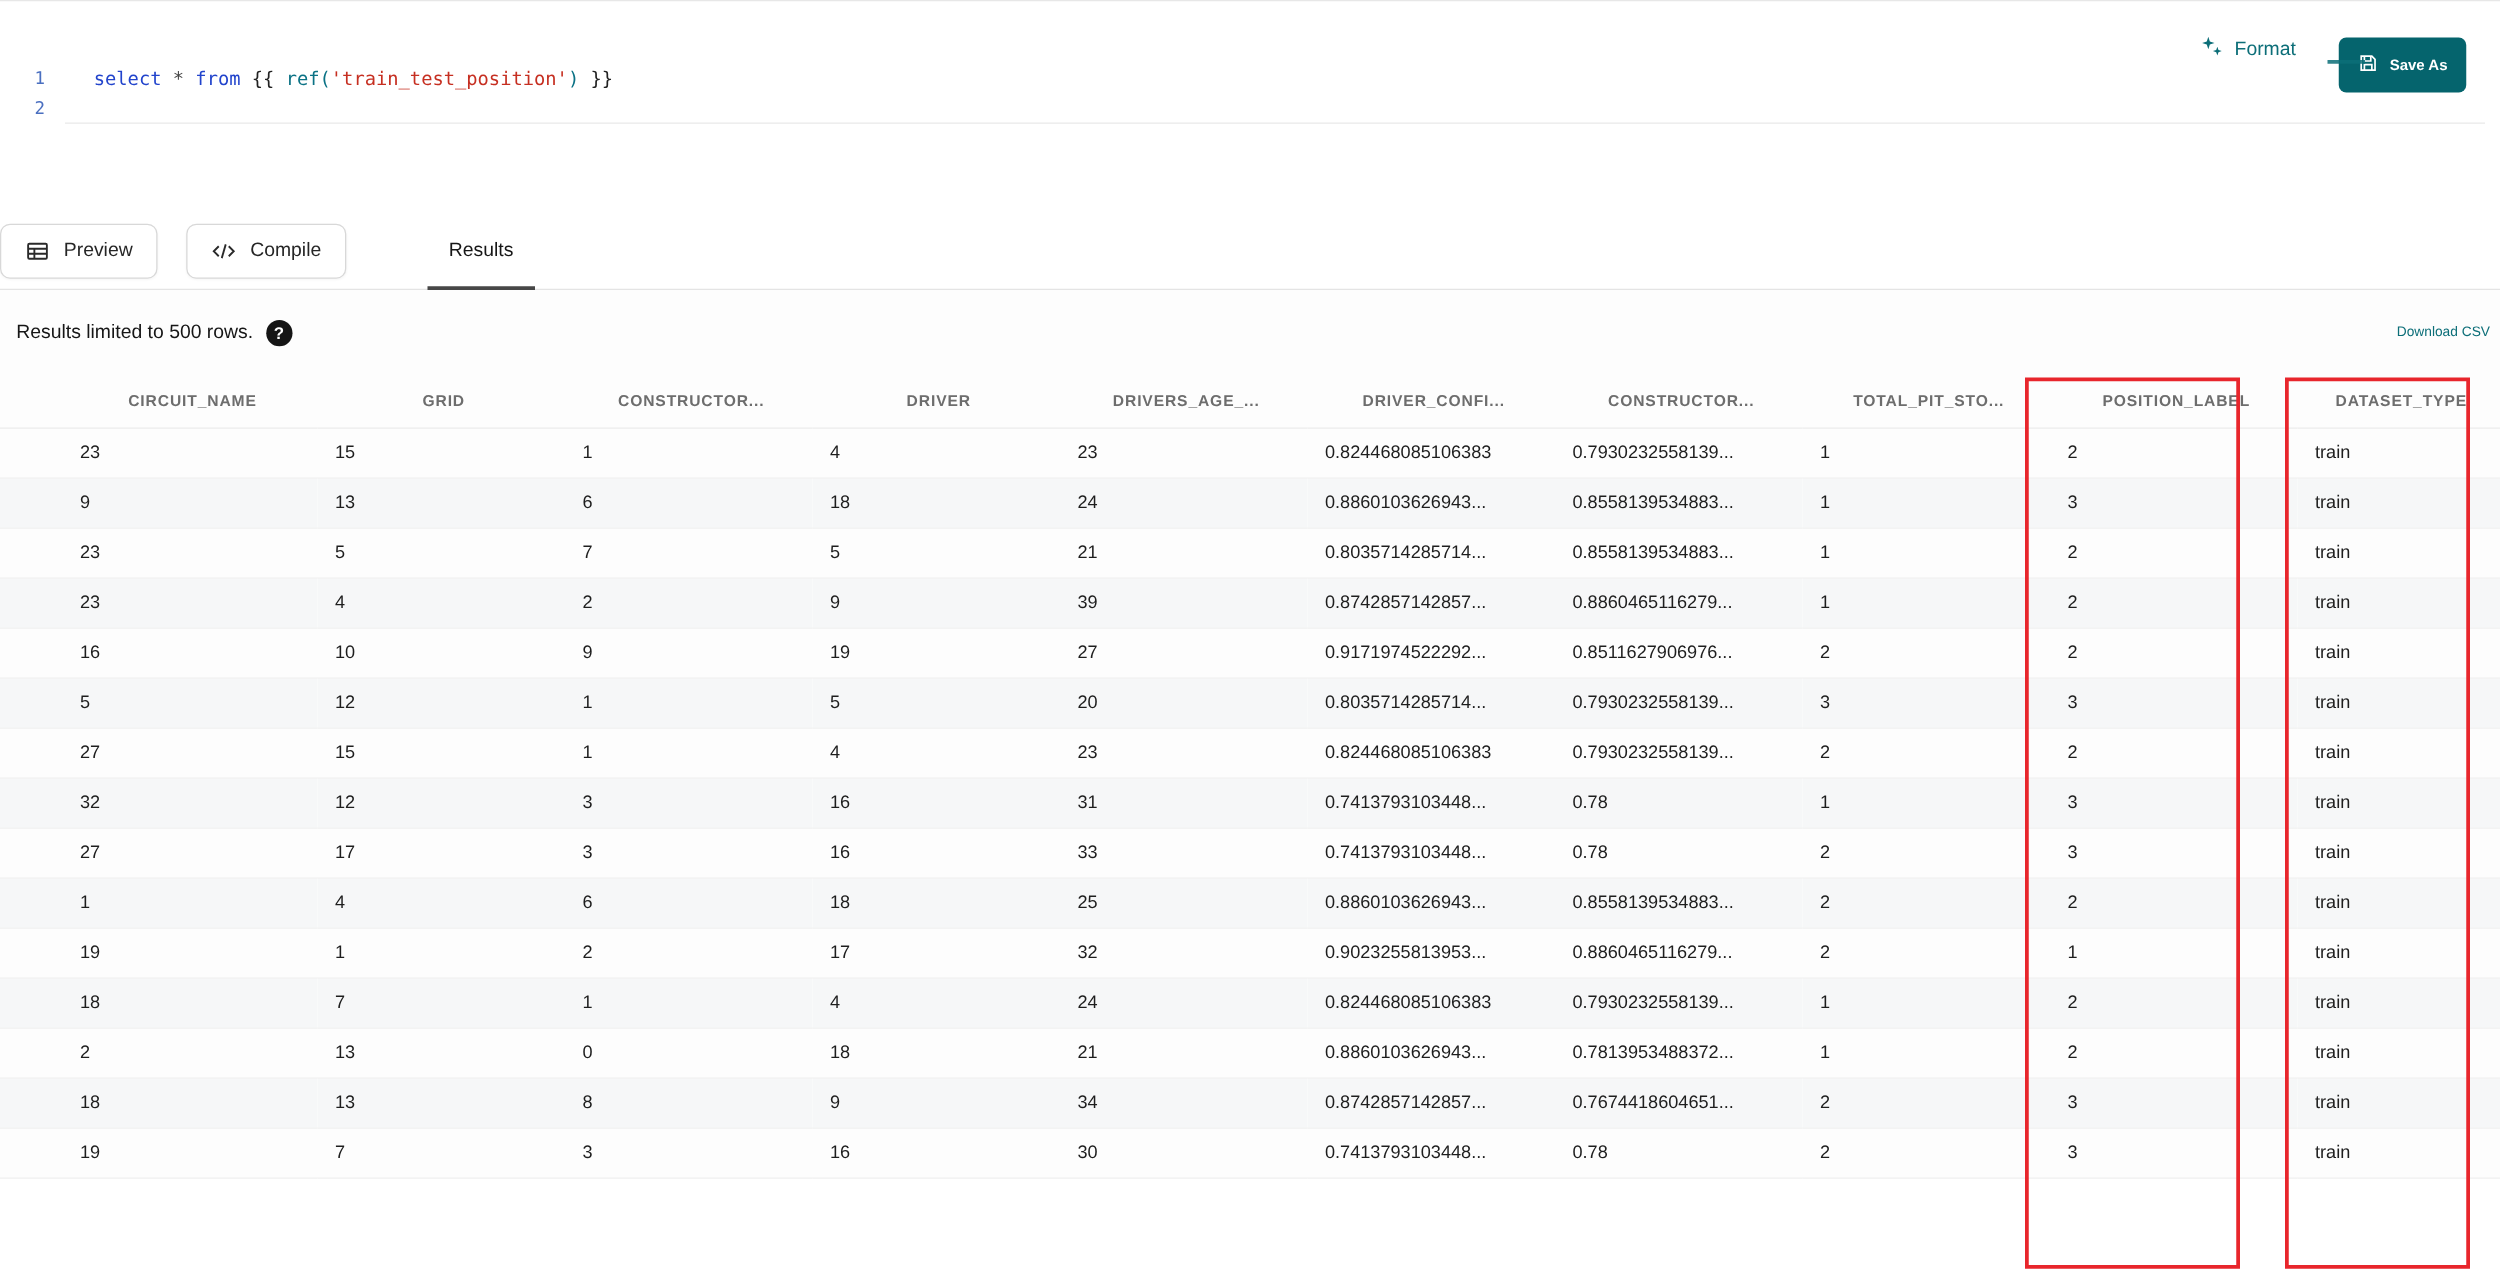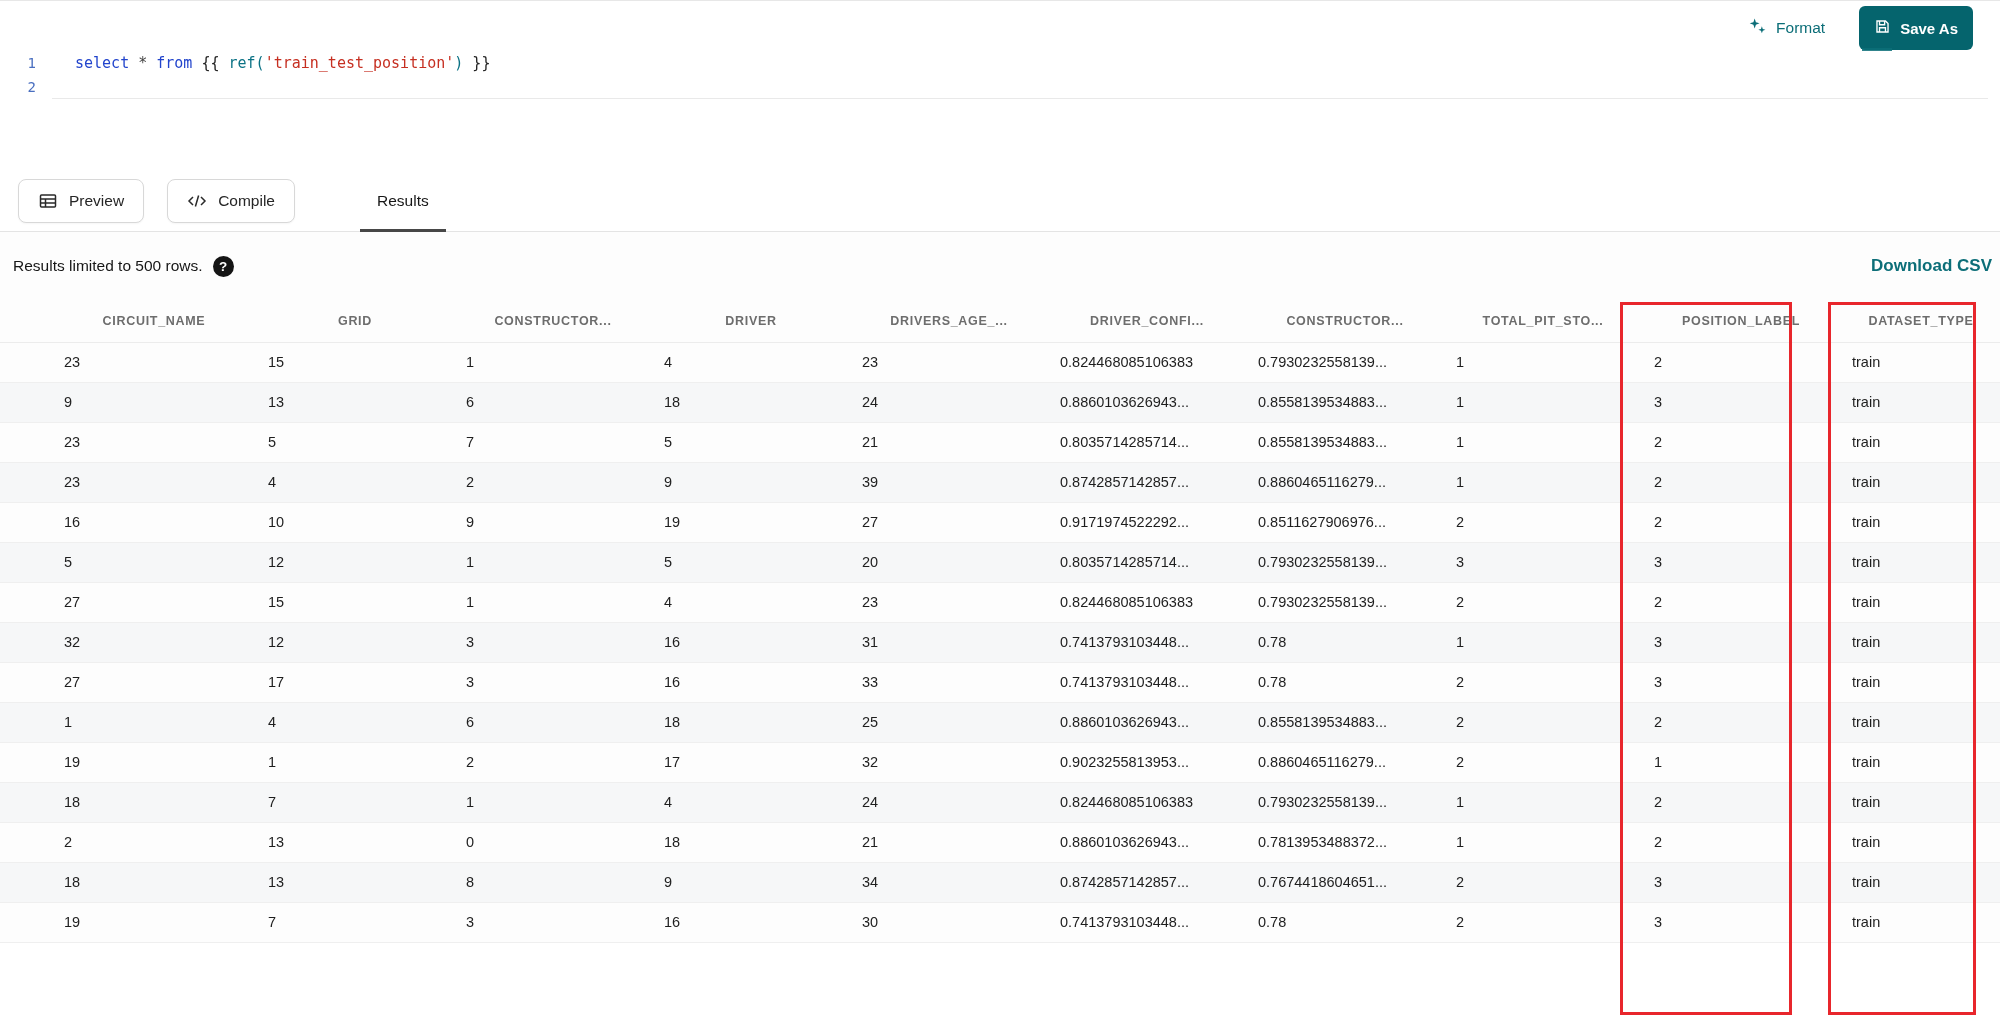--- a/index.html
+++ b/index.html
@@ -17,54 +17,54 @@
     overflow:hidden;background:#ffffff;color:#1f1f1f;
     font-family:"Liberation Sans", sans-serif;
   }
 
   
   .editor-section{position:relative;height:170px;background:#fff;border-top:1px solid #e7e7e7;}
   .topbar{position:absolute;top:5px;right:27px;display:flex;align-items:center;gap:26px;z-index:2;}
   .format-btn{display:inline-flex;align-items:center;gap:9px;background:transparent;border:none;
     color:var(--accent);font-size:15.5px;font-family:inherit;cursor:pointer;padding:6px 8px;}
   .saveas-btn{display:inline-flex;align-items:center;gap:9px;background:var(--save-bg);color:#fff;
-    border:none;border-radius:6px;font-size:15px;font-weight:bold;font-family:inherit;height:44px;
-    padding:0 15px;cursor:pointer;}
+    border:none;border-radius:6px;font-size:12px;font-weight:bold;font-family:inherit;height:44px;
+    padding:0 15px;cursor:pointer;margin-top:24px;}
   .teal-mark{position:absolute;top:42px;right:81px;width:30px;height:3px;background:var(--accent);opacity:.85;}
 
   .code-area{padding-top:50px;font-family:"DejaVu Sans Mono", monospace;font-size:15px;}
   .code-line{display:flex;height:24px;line-height:24px;}
   .gutter{flex:0 0 52px;text-align:right;padding-right:16px;color:var(--ln-blue);font-size:14px;}
   .code-content{flex:1;margin-right:12px;padding-left:23px;white-space:pre;}
   .line2 .code-content{border-bottom:1px solid #e9e9e9;}
   .tok-keyword{color:var(--tok-kw);}
   .tok-string{color:var(--tok-str);}
   .tok-function{color:var(--tok-fn);}
   .tok-plain{color:#222;}
   .tok-operator{color:#444;}
 
   
-  .toolbar-row{height:62px;display:flex;align-items:center;padding-left:18px;
+  .toolbar-row{height:62px;display:flex;align-items:center;padding-left:0;
     border-bottom:1px solid #e4e4e4;background:#fff;}
   .action-btn{display:inline-flex;align-items:center;gap:11px;height:44px;padding:0 19px;
     border:1px solid #d8d8d8;border-radius:8px;background:#fff;font-size:15.5px;color:#262626;
     font-family:inherit;margin-right:23px;cursor:pointer;box-shadow:0 1px 2px rgba(0,0,0,.04);}
   .action-btn .icon{display:flex;}
   .tabs{margin-left:34px;align-self:stretch;display:flex;}
   .tab{position:relative;display:flex;align-items:center;padding:0 25px;font-size:15.5px;color:#3c3c3c;cursor:pointer;}
   .tab.active{color:#161616;}
   .tab.active::after{content:"";position:absolute;left:8px;right:8px;bottom:-1px;height:3px;background:#474747;}
 
   
   .results-section{background:#fdfdfd;}
   .meta-row{height:68px;display:flex;align-items:center;padding:0 6px 0 13px;}
   .limit-text{font-size:15.5px;color:#161616;}
   .help-icon{width:21px;height:21px;margin-left:10px;border-radius:50%;background:#151515;color:#fff;
     font-size:13.5px;font-weight:bold;display:inline-flex;align-items:center;justify-content:center;cursor:pointer;}
-  .download-link{margin-left:auto;color:var(--accent);font-size:17px;cursor:pointer;text-decoration:none;padding-right:2px;font-weight:bold;}
+  .download-link{margin-left:auto;color:var(--accent);font-size:11px;cursor:pointer;text-decoration:none;padding-right:2px;}
 
   .table-wrap{position:relative;}
   table{width:2000px;table-layout:fixed;border-collapse:collapse;}
   colgroup col{width:198px;}
   colgroup col:first-child{width:254px;}
   colgroup col:last-child{width:162px;}
   thead th{height:42px;text-align:center;font-size:12.5px;font-weight:bold;letter-spacing:.7px;color:#6d6d6d;
     padding:0 10px 0 14px;border-bottom:1px solid #ececec;background:#fdfdfd;white-space:nowrap;overflow:hidden;}
   th:first-child, td:first-child{padding-left:64px;}
   tbody td{height:40px;font-size:14.5px;color:#1e1e1e;padding:0 10px 0 14px;

